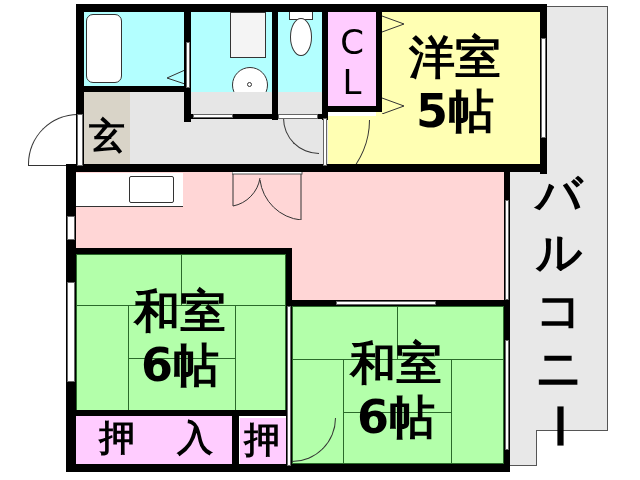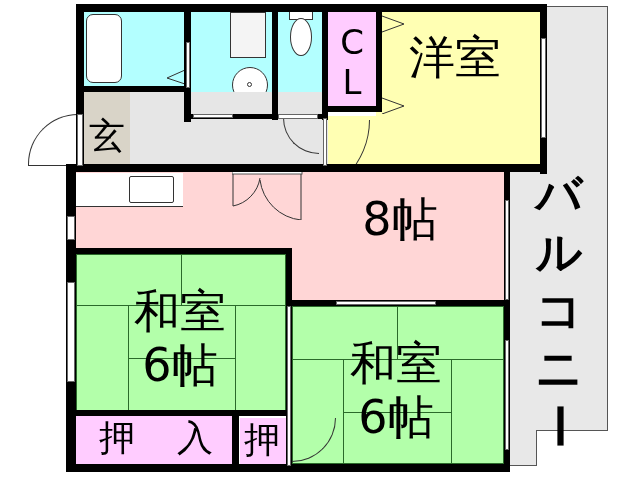--- a/index.html
+++ b/index.html
@@ -1,19 +1,19 @@
 <!DOCTYPE html>
 <html><head>
 <meta charset="utf-8">
 <style>
   html, body { margin:0; padding:0; background:#ffffff; }
   body { width:640px; height:480px; position:relative; overflow:hidden; font-family:"DejaVu Sans", "Liberation Sans", sans-serif; }
   .abs { position:absolute; box-sizing:border-box; }
   .wall { position:absolute; background:#000; }
-  .room-label { position:absolute; color:#000; font-weight:normal; text-align:center; line-height:1; }
+  .room-label { position:absolute; color:#000; font-weight:bold; text-align:center; line-height:1; }
   .tatami { position:absolute; border:1px solid #2a6a2a; box-sizing:border-box; }
   .window { position:absolute; background:#fff; border:1px solid #666; box-sizing:border-box; }
   .door-arc { position:absolute; border:1.3px solid #333; box-sizing:border-box; }
 </style>
 </head>
 <body>
 
 <div class="abs" style="left:505px;top:6px;width:103px;height:425px;background:#e8e8e8;border:1px solid #555;"></div>
 <div class="abs" style="left:505px;top:430px;width:32px;height:36px;background:#e8e8e8;border-left:1px solid #555;border-bottom:1px solid #555;border-right:1px solid #555;"></div>
 <div class="abs" style="left:535px;top:165px;width:48px;text-align:center;font-size:46px;line-height:58px;font-weight:bold;">
@@ -42,20 +42,21 @@
 <div class="abs" style="left:328px;top:8px;width:48px;height:102px;background:#ffccff;"></div>
 <div class="room-label" style="left:328px;top:22px;width:48px;font-size:34px;line-height:40px;font-weight:normal;">
   <div>C</div>
   <div>L</div>
 </div>
 
 <div class="abs" style="left:376px;top:8px;width:165px;height:158px;background:#ffffb3;"></div>
 <div class="abs" style="left:328px;top:116px;width:50px;height:50px;background:#ffffb3;"></div>
 <div class="room-label" style="left:390px;top:30px;width:130px;font-size:46px;line-height:54px;">
   <div>洋室</div>
+  <div>5帖</div>
 </div>
 <svg class="abs" style="left:382px;top:14px;" width="24" height="100">
   <polyline points="0,2 22,10 0,18" fill="none" stroke="#333" stroke-width="1"></polyline>
   <polyline points="0,84 22,92 0,100" fill="none" stroke="#333" stroke-width="1"></polyline>
 </svg>
 <div class="door-arc" style="left:290px;top:120px;width:80px;height:80px;border-radius:0 0 80px 0;border-left:none;border-top:none;clip-path:inset(0 0 36px 40px);"></div>
 
 <div class="abs" style="left:130px;top:92px;width:198px;height:74px;background:#e6e6e6;"></div>
 <div class="abs" style="left:130px;top:92px;width:60px;height:30px;background:#e6e6e6;"></div>
 <div class="abs" style="left:283px;top:118px;width:36px;height:36px;border-left:1.3px solid #333;border-bottom:1.3px solid #333;border-radius:0 0 0 36px;"></div>
@@ -67,21 +68,20 @@
 <div class="abs" style="left:76px;top:172px;width:430px;height:80px;background:#ffd6d6;"></div>
 <div class="abs" style="left:290px;top:250px;width:216px;height:52px;background:#ffd6d6;"></div>
 <div class="abs" style="left:76px;top:173px;width:107px;height:34px;background:#fff;border-bottom:1px solid #333;"></div>
 <div class="abs" style="left:129px;top:176px;width:45px;height:27px;background:#fff;border:1.3px solid #333;border-radius:2px;"></div>
 <svg class="abs" style="left:232px;top:170px;" width="72" height="50">
   <rect x="0" y="0" width="70" height="4" fill="#fff" stroke="#555" stroke-width="1"></rect>
   <path d="M1,4 L1,36 A34,34 0 0 0 28,8" fill="none" stroke="#333" stroke-width="1"></path>
   <path d="M69,4 L69,50 A46,46 0 0 1 28,10" fill="none" stroke="#333" stroke-width="1"></path>
 </svg>
 <div class="room-label" style="left:330px;top:192px;width:140px;font-size:46px;line-height:54px;">
-  <div>8帖</div>
 </div>
 
 <div class="abs" style="left:76px;top:254px;width:210px;height:158px;background:#b3ffaa;"></div>
 <div class="tatami" style="left:76px;top:254px;width:106px;height:52px;"></div>
 <div class="tatami" style="left:181px;top:254px;width:105px;height:52px;"></div>
 <div class="tatami" style="left:76px;top:305px;width:53px;height:107px;"></div>
 <div class="tatami" style="left:128px;top:305px;width:108px;height:54px;"></div>
 <div class="tatami" style="left:128px;top:358px;width:108px;height:54px;"></div>
 <div class="tatami" style="left:235px;top:305px;width:51px;height:107px;"></div>
 <div class="room-label" style="left:110px;top:284px;width:140px;font-size:46px;line-height:54px;">

